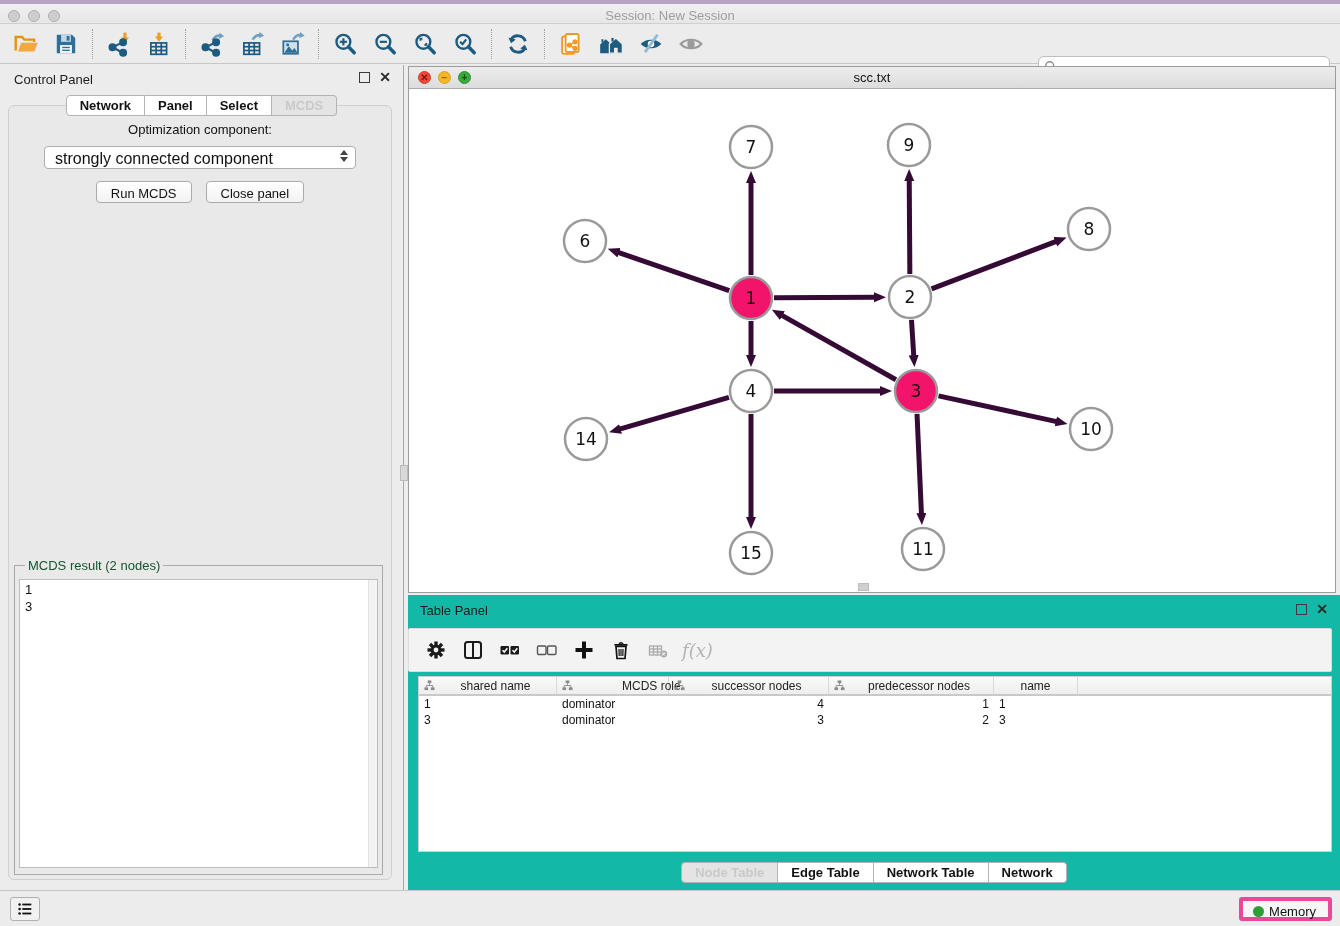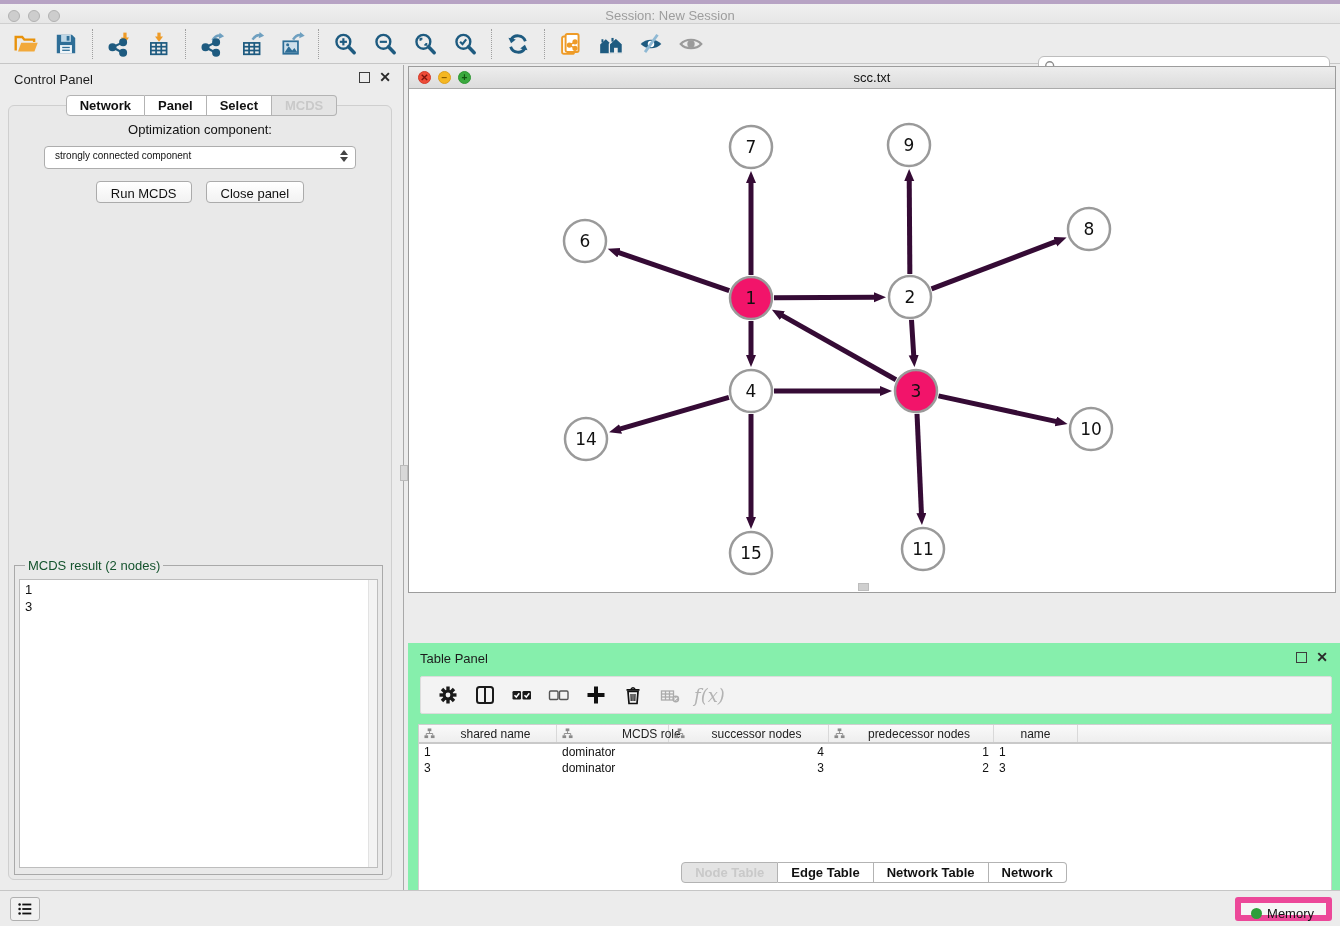--- a/index.html
+++ b/index.html
@@ -41,21 +41,21 @@
   .cp-tabbar { top:30px; }
   .tab { height:21px; padding:2px 13px 0; font-size:13px; font-weight:bold; color:#111; background:#fff;
     border:1px solid #b3b3b3; border-left-width:0; cursor:pointer; }
   .tab:first-child { border-left-width:1px; border-radius:4px 0 0 4px; }
   .tab:last-child { border-radius:0 4px 4px 0; }
   .tab.sel { background:#e4e4e4; color:#c9c9c9; }
   .cp-content { position:absolute; left:8px; right:11px; top:40px; bottom:10px; background:#e9e9e9;
     border:1px solid #cfcfcf; border-radius:6px; }
   .opt-label { margin-top:16px; text-align:center; font-size:13px; color:#111; }
   .criterion { position:relative; margin:9px auto 0; width:312px; height:23px; background:#fff;
-    border:1px solid #adadad; border-radius:4px; font-size:10px; padding:3px 0 0 10px; color:#111; cursor:pointer; }
+    border:1px solid #adadad; border-radius:4px; font-size:16px; padding:3px 0 0 10px; color:#111; cursor:pointer; }
   .criterion .spin { position:absolute; right:7px; top:3px; display:flex; flex-direction:column; gap:2px; }
   .criterion .spin i { width:0; height:0; border-left:4px solid transparent; border-right:4px solid transparent; display:block; }
   .criterion .spin .up { border-bottom:5px solid #444; }
   .criterion .spin .dn { border-top:5px solid #444; }
   .btn-row { display:flex; justify-content:center; gap:14px; margin-top:12px; }
   .mac-btn { height:22px; padding:2px 14px 0; background:linear-gradient(#ffffff,#f2f2f2); border:1px solid #ababab;
     border-radius:4px; font-size:13px; color:#111; cursor:pointer; font-family:"Liberation Sans",sans-serif; }
   .result-box { position:absolute; left:5px; right:8px; top:452px; bottom:4px; border:1px solid #a9a9a9; background:transparent; }
   .result-box legend { font-size:13px; color:#14532d; margin-left:10px; padding:0 3px; }
   .result-inner { position:absolute; left:4px; right:4px; top:6px; bottom:6px; background:#fff; border:1px solid #bdbdbd; }
@@ -74,42 +74,42 @@
   .net-titlebar .title { position:absolute; left:0; right:0; top:3px; text-align:center; font-size:13px; color:#111; }
   .lights { position:absolute; left:9px; top:4px; display:flex; gap:7px; }
   .light { width:13px; height:13px; border-radius:50%; font-size:10px; font-weight:bold; text-align:center; line-height:12px; }
   .light.red { background:#ee4c38; border:1px solid #d23b29; color:#7e150e; }
   .light.yel { background:#f5b722; border:1px solid #dda11e; color:#8a5d00; }
   .light.grn { background:#3aa93e; border:1px solid #2f9633; color:#115512; }
   .net-canvas { position:relative; width:100%; height:503px; background:#fff; overflow:hidden; }
   .canvas-grip { position:absolute; left:449px; top:494px; width:11px; height:8px; background:#cfcfcf; border:1px solid #bdbdbd; }
 
   
-  .table-panel { position:absolute; left:408px; top:530px; right:0; bottom:0; background:#86efac;margin-top:48px; }
+  .table-panel { position:absolute; left:408px; top:530px; right:0; bottom:0; background:#14b8a6; }
   .tp-head { position:absolute; left:0; top:6px; width:100%; height:20px; }
   .tp-head .ptitle { position:absolute; left:12px; top:2px; font-size:13px; color:#1c1c1c; }
-  .tp-toolbar { position:absolute; left:12px; right:8px; top:33px; height:38px; background:#f3f3f3;
+  .tp-toolbar { position:absolute; left:0; right:8px; top:33px; height:44px; background:#f3f3f3;
     border:1px solid #dcdcdc; border-radius:2px; display:flex; align-items:center; padding-left:12px; gap:7px; }
   .tp-btn { width:30px; height:30px; display:flex; align-items:center; justify-content:center; cursor:pointer; }
   .tp-btn svg { width:22px; height:22px; }
   .fx-label { font-size:18px; font-style:italic; font-family:"DejaVu Serif", serif; color:#b3b3b3; margin-left:2px; }
   .data-table { position:absolute; left:10px; right:8px; top:81px; height:176px; background:#fff; border:1px solid #cfcfcf; }
   .thead { display:flex; height:19px; background:linear-gradient(#fafafa,#eeeeee); border-bottom:2px solid #c9c9c9; }
   .th { display:flex; align-items:center; border-right:1px solid #d9d9d9; font-size:12px; color:#222; position:relative; }
   .th svg { width:11px; height:11px; margin-left:5px; flex:0 0 auto; }
   .th span { flex:1; text-align:center; padding:0 4px; white-space:nowrap; }
   .trow { display:flex; height:16px; font-size:12px; color:#111; }
   .td { padding:1px 5px 0; white-space:nowrap; overflow:hidden; }
   .tp-tabbar { bottom:7px; top:auto; }
 
   
   .statusbar { position:absolute; left:0; bottom:0; width:100%; height:36px; background:#ececec; border-top:1px solid #c6c6c6; }
   .list-btn { position:absolute; left:10px; top:6px; width:30px; height:24px; border:1px solid #b0b0b0; border-radius:3px;
     background:#f1f1f1; display:flex; align-items:center; justify-content:center; cursor:pointer; }
-  .memory-btn { position:absolute; right:8px; top:6px; height:24px; padding:3px 12px 0 10px; border:6px solid #ec4899;
+  .memory-btn { position:absolute; right:8px; top:6px; height:24px; padding:3px 12px 0 10px; border:4px solid #ec4899;
     border-radius:3px; background:#f6f6f6; font-size:13px; color:#111; cursor:pointer; }
   .memory-btn .dot { display:inline-block; width:11px; height:11px; border-radius:50%; background:#2e9e3a; margin:0 5px -1px 0; }
 </style>
 </head>
 <body>
 
 <div class="app">
 
   <div class="titlebar">
     <div class="dots">

